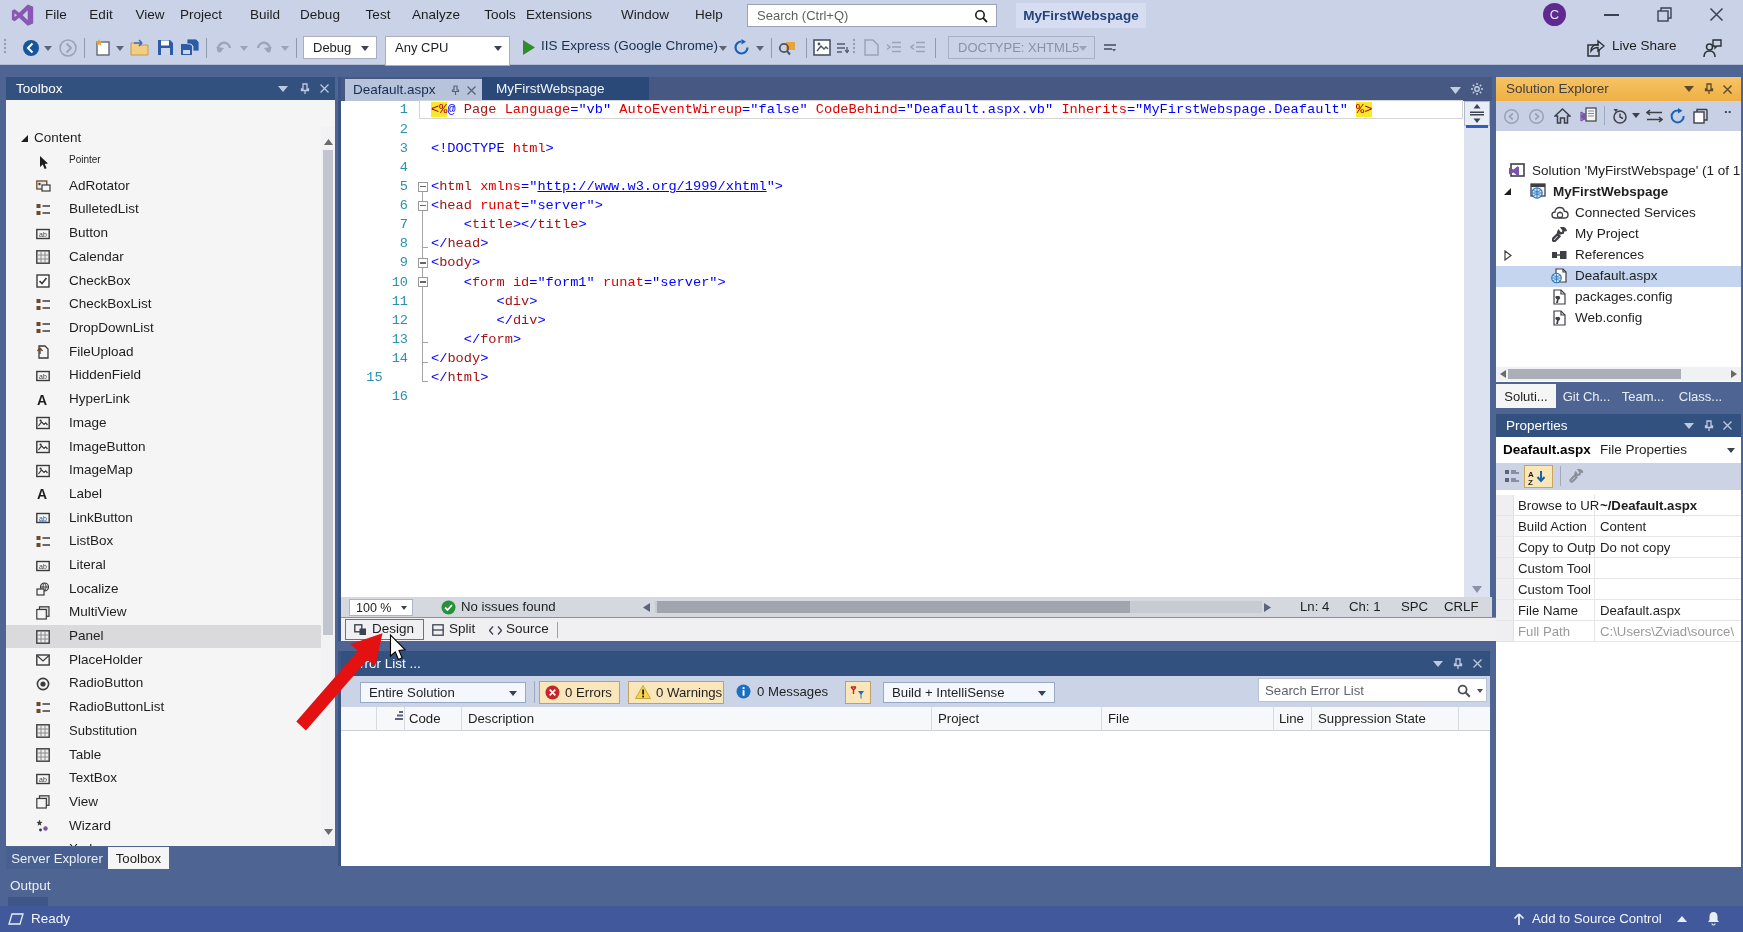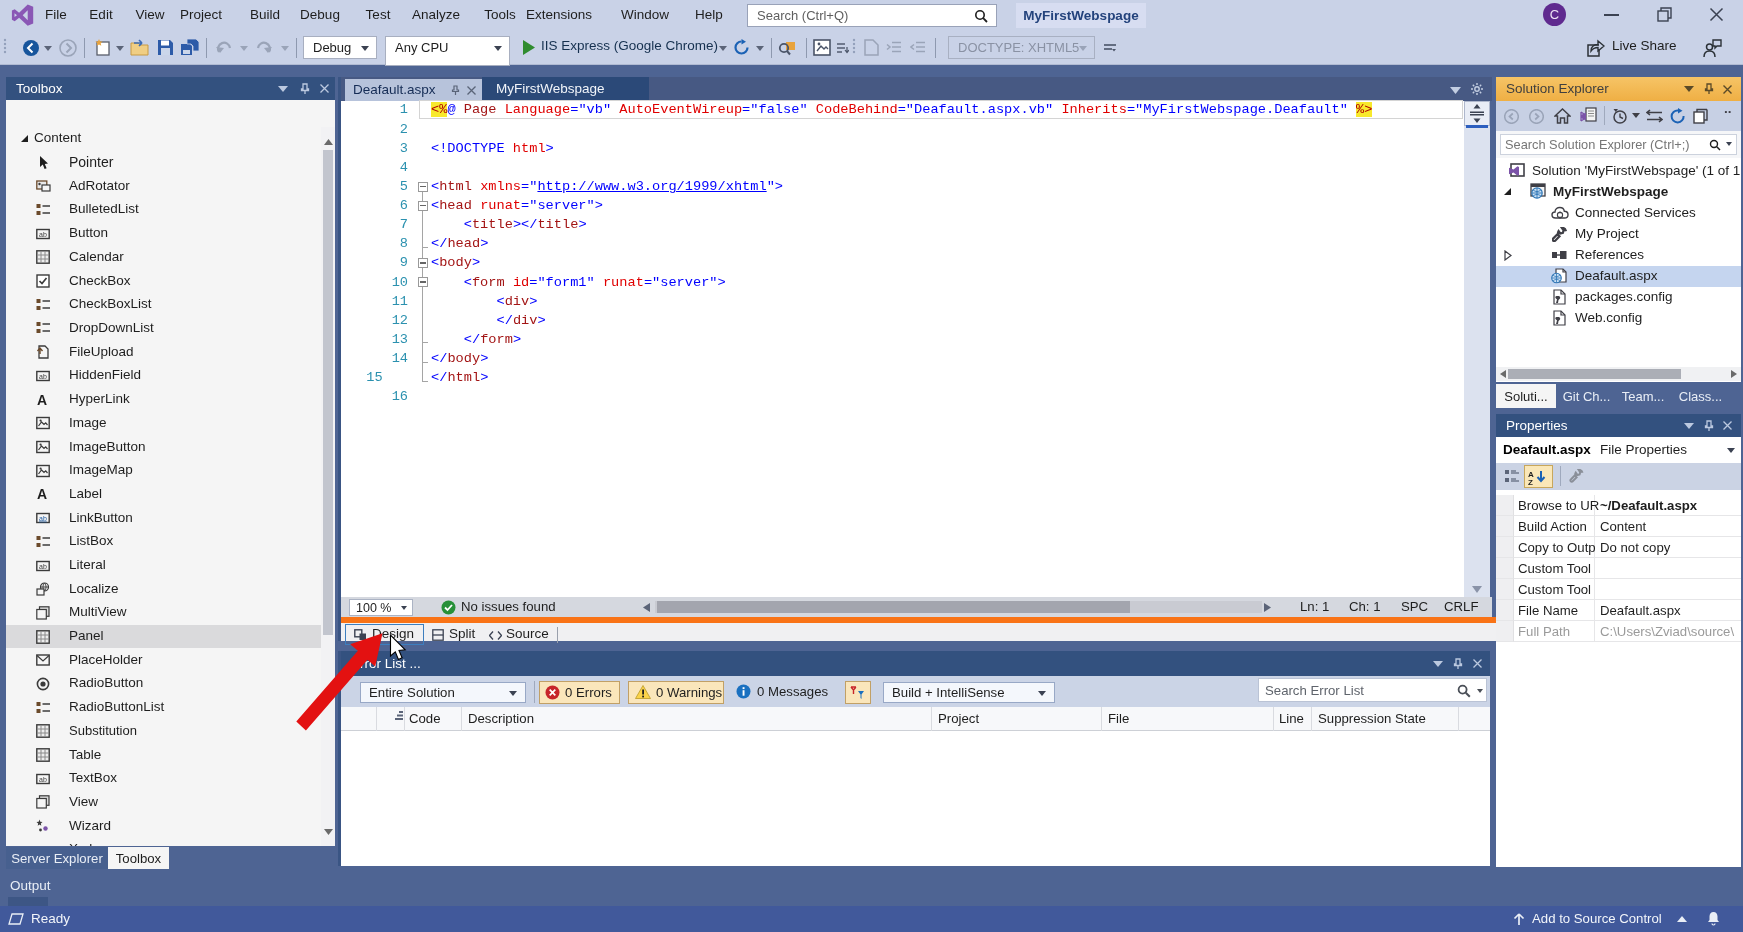--- a/index.html
+++ b/index.html
@@ -216,21 +216,21 @@
       </span>
     </div>
  <div class="abs" style="left:0;top:548px;width:316px;height:23px;background:#DADADC"></div>
  <svg class="abs" style="left:14px;top:57px" width="9" height="9" viewBox="0 0 9 9">
       <path d="M8 1 V8 H1 Z" fill="#1E1E1E"></path>
     </svg>
  <span class="abs" style="left:28px;top:53px;font-size:13.5px">Content</span>
  <svg class="abs" style="left:30px;top:79px" width="14" height="15" viewBox="0 0 14 15">
       <path d="M4 0 L4 11 L6.8 8.6 L8.6 13 L10.6 12.2 L8.8 8 L12 7.6 Z" fill="#1E1E1E"></path>
     </svg>
- <span class="abs" style="left:63px;top:77px;font-size:14px">Pointer</span>
+ <span class="abs" style="left:63px;top:77px;font-size:10px">Pointer</span>
  <svg class="abs" style="left:30px;top:102px" width="15" height="14" viewBox="0 0 15 14">
       <rect x="0.8" y="2" width="10" height="8" fill="#E8E8E8" stroke="#6B4A2B" stroke-width="1.3"></rect>
       <rect x="6" y="6" width="8" height="6" fill="#F5F5F5" stroke="#3B3B3B" stroke-width="1.2"></rect>
       <circle cx="3.5" cy="5" r="1.2" fill="#3B3B3B"></circle>
     </svg>
  <span class="abs" style="left:63px;top:101px;font-size:13.5px">AdRotator</span>
  <svg class="abs" style="left:30px;top:126px" width="14" height="14" viewBox="0 0 14 14">
       <g fill="#6B4A2B">
         <rect x="0.5" y="1" width="4" height="4"></rect>
         <rect x="0.5" y="8" width="4" height="4"></rect>
@@ -520,26 +520,26 @@
     </svg>
     <span class="abs" style="left:120px;top:2px;font-size:13.2px">No issues found</span>
     <svg class="abs" style="left:302px;top:6px" width="7" height="9" viewBox="0 0 7 9">
       <path d="M7 0 L0 4.5 L7 9 Z" fill="#5B6478"></path>
     </svg>
     <div class="abs" style="left:314px;top:4px;width:607px;height:12px;background:#C9CBD2"></div>
     <div class="abs" style="left:316px;top:4px;width:473px;height:12px;background:#A3A5AE"></div>
     <svg class="abs" style="left:923px;top:6px" width="7" height="9" viewBox="0 0 7 9">
       <path d="M0 0 L7 4.5 L0 9 Z" fill="#5B6478"></path>
     </svg>
-    <span class="abs" style="left:959px;top:2px;font-size:13.2px">Ln: 1</span>
+    <span class="abs" style="left:959px;top:2px;font-size:13.2px">Ln: 4</span>
     <span class="abs" style="left:1008px;top:2px;font-size:13.2px">Ch: 1</span>
     <span class="abs" style="left:1060px;top:2px;font-size:13.2px">SPC</span>
     <span class="abs" style="left:1103px;top:2px;font-size:13.2px">CRLF</span>
   </div>
-<div class="abs" style="left:341px;top:617px;width:1279px;height:24px;background:#F0F0F2;border-top:6px solid #f97316">
+<div class="abs" style="left:341px;top:617px;width:1279px;height:24px;background:#F0F0F2;border-top:1px solid #f97316">
     <div class="abs" style="left:4px;top:1px;width:79px;height:21px;border:1px solid #3D7EBE"></div>
     <svg class="abs" style="left:13px;top:6px" width="13" height="12" viewBox="0 0 13 12">
       <rect x="0.8" y="0.8" width="7" height="7" fill="none" stroke="#3B4252" stroke-width="1.4"></rect>
       <rect x="5.5" y="4.5" width="6.5" height="6.5" fill="#3B4252"></rect>
     </svg>
     <span class="abs" style="left:31px;top:3px;font-size:13.5px">Design</span>
     <svg class="abs" style="left:91px;top:6px" width="12" height="12" viewBox="0 0 12 12">
       <rect x="0.8" y="0.8" width="10.4" height="10.4" fill="none" stroke="#3B4252" stroke-width="1.3"></rect>
       <line x1="0.8" y1="6" x2="11.2" y2="6" stroke="#3B4252" stroke-width="1.3"></line>
     </svg>
@@ -691,29 +691,20 @@
       <svg class="abs" style="left:174px;top:7px" width="16" height="16" viewBox="0 0 16 16">
         <path d="M13.6 8 A6 6 0 1 1 8 2.4" fill="none" stroke="#1B62B5" stroke-width="2"></path>
         <path d="M8 0 L12.5 2.7 L8 5.4 Z" fill="#1B62B5"></path>
       </svg>
       <svg class="abs" style="left:197px;top:7px" width="17" height="16" viewBox="0 0 17 16">
         <rect x="1" y="4" width="10" height="11" fill="#FFF" stroke="#3F3F46" stroke-width="1.4"></rect>
         <path d="M4 4 V1.5 H14 M14 1.5 V12 H11" fill="none" stroke="#3F3F46" stroke-width="1.4"></path>
         <path d="M7 4 V2.8 H15.8 M15.8 2.8 V13" fill="none" stroke="#3F3F46" stroke-width="0"></path>
       </svg>
       <span class="abs" style="left:228px;top:0px;color:#3F3F46;font-weight:bold">..</span>
-    </div>
- <div class="abs" style="left:0;top:54px;width:245px;height:27px;background:#F5F6F8">
-      <div class="abs" style="left:4px;top:3px;width:237px;height:21px;background:#FFF;border:1px solid #CCD2DD"></div>
-      <span class="abs" style="left:9px;top:6px;font-size:12.8px;color:#767676">Search Solution Explorer (Ctrl+;)</span>
-      <svg class="abs" style="left:213px;top:8px" width="12" height="12" viewBox="0 0 12 12">
-        <circle cx="5" cy="5" r="3.5" fill="none" stroke="#1E1E1E" stroke-width="1.4"></circle>
-        <line x1="7.8" y1="7.8" x2="11" y2="11" stroke="#1E1E1E" stroke-width="1.5"></line>
-      </svg>
-      <div class="ddarr" style="left:230px;top:11px;border-left-width:3px;border-right-width:3px;border-top-width:4px"></div>
     </div>
  <div class="abs" style="left:0;top:189px;width:245px;height:21px;background:#C5D5EF"></div>
  <svg class="abs" style="left:12px;top:86px" width="17" height="15" viewBox="0 0 17 15">
       <rect x="3" y="1" width="13" height="12" fill="#FFF" stroke="#3F3F46" stroke-width="1.6"></rect>
       <path d="M5.5 6.5 L1 4.7 L1 11.3 L5.5 9.5 L9.5 12.8 L11 12 L11 4 L9.5 3.2 Z M2.5 6.5 L2.5 9.5 L4 8 Z" fill="#7B53A8"></path>
     </svg>
  <span class="tree-label" style="left:36px;top:86px">Solution 'MyFirstWebspage' (1 of 1</span>
  <svg class="abs" style="left:7px;top:110px" width="9" height="9" viewBox="0 0 9 9">
       <path d="M8 1 V8 H1 Z" fill="#1E1E1E"></path>
     </svg>

